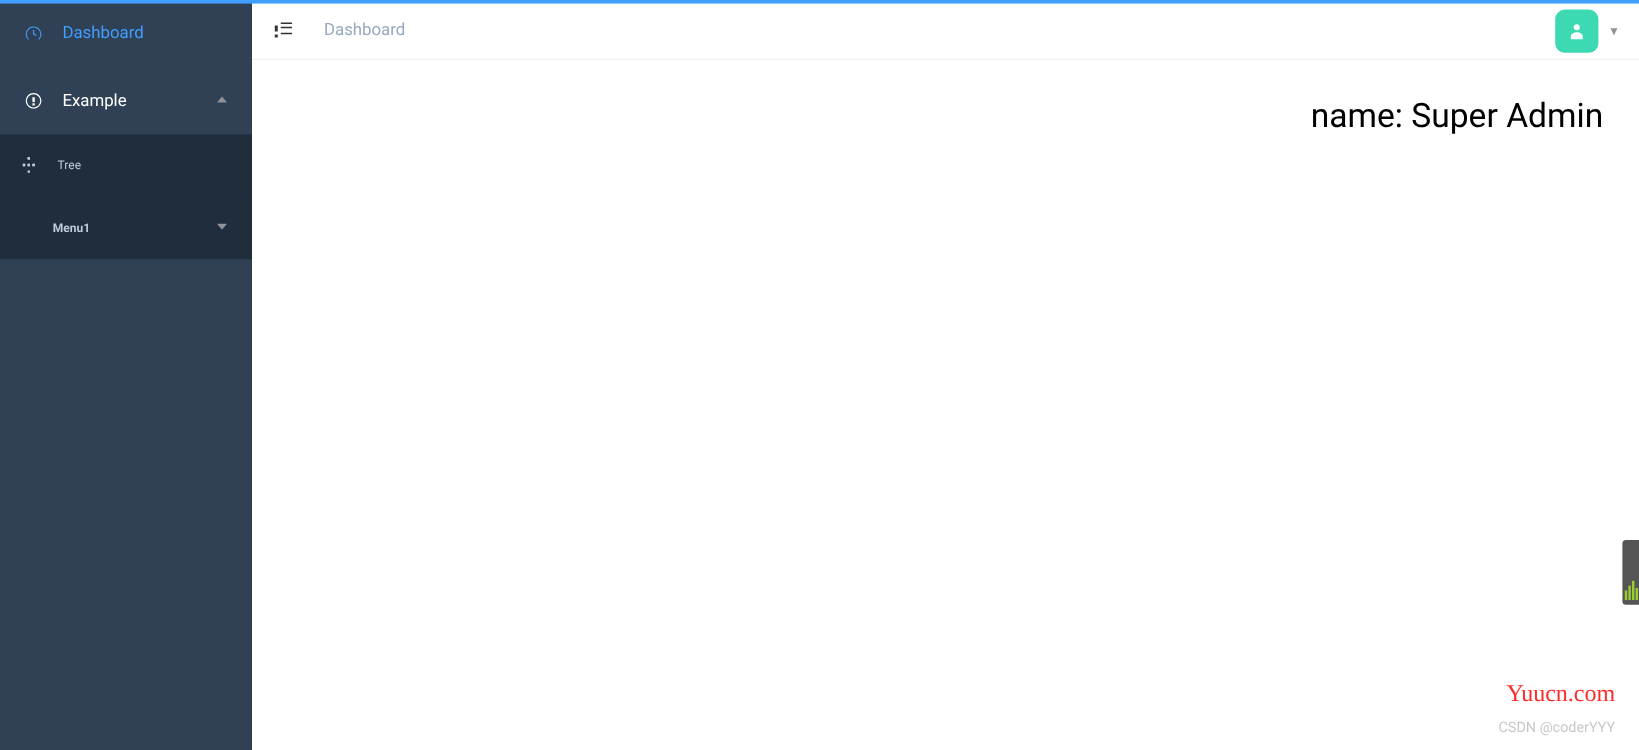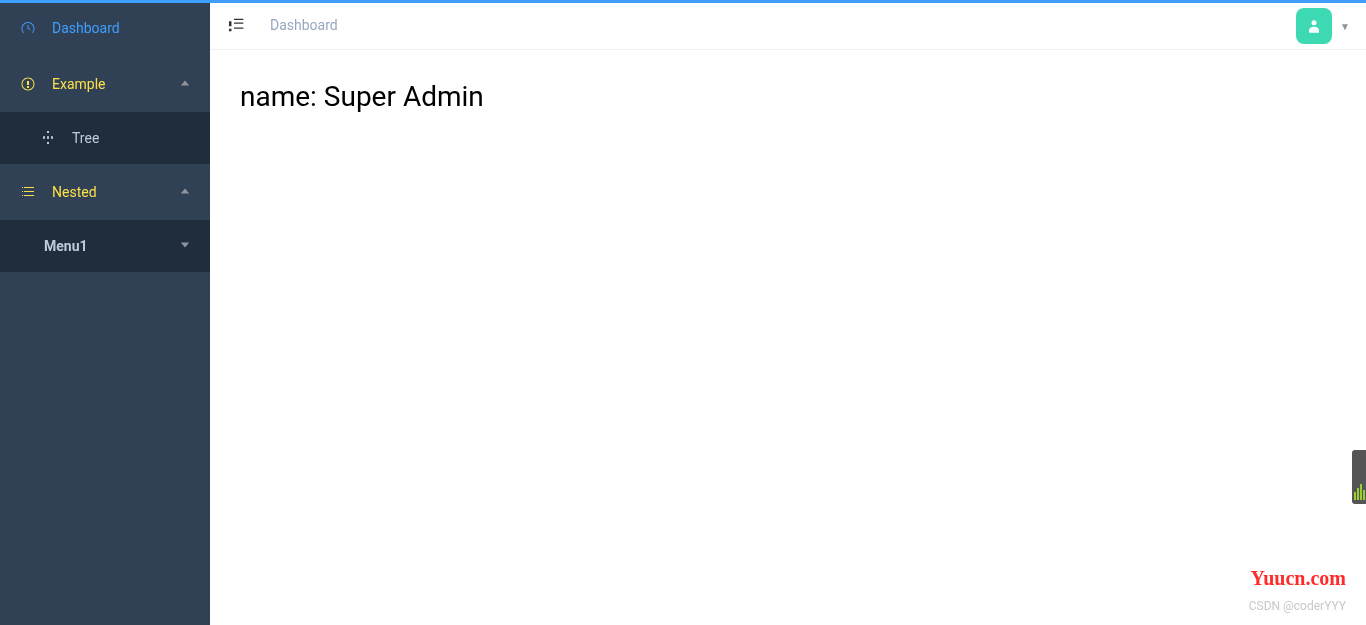--- a/index.html
+++ b/index.html
@@ -34,21 +34,21 @@
       width: 210px;
       background: #304156;
       height: 100%;
       flex-shrink: 0;
     }
     .sidebar-item {
       display: flex;
       align-items: center;
       height: 56px;
       padding: 0 20px;
-      color: #fde047;
+      color: #ffffff;
       cursor: pointer;
       font-size: 14px;
       position: relative;
     }
     .sidebar-item.active {
       color: #409eff;
     }
     .sidebar-item .icon {
       width: 16px;
       margin-right: 16px;
@@ -60,25 +60,25 @@
       flex: 1;
     }
     .sidebar-item .chevron {
       font-size: 12px;
       color: #909399;
     }
     .sidebar-subitem {
       display: flex;
       align-items: center;
       height: 52px;
-      padding: 0 20px 0 40px;
+      padding: 0 20px 0 16px;
       color: #bfcbd9;
       background: #1f2d3d;
       cursor: pointer;
-      font-size: 14px;
+      font-size: 10px;
       position: relative;
     }
     .sidebar-subitem .icon {
       width: 16px;
       margin-right: 16px;
       display: inline-flex;
       align-items: center;
       justify-content: center;
     }
     .sidebar-subitem .label {
@@ -138,34 +138,35 @@
     .avatar svg { width: 20px; height: 20px; }
     .dropdown-caret {
       color: #909399;
       font-size: 10px;
       cursor: pointer;
     }
     .app-main {
       flex: 1;
       padding: 30px 30px;
       position: relative;
+      text-align: right;
     }
     .main-text {
       font-size: 28px;
       font-weight: 400;
       color: #000;
     }
     .watermark1 {
       position: absolute;
       bottom: 35px;
       right: 20px;
       color: #ff2b2b;
       font-family: Georgia, 'Times New Roman', serif;
       font-size: 20px;
-      font-weight: bold;
+      font-weight: normal;
     }
     .watermark2 {
       position: absolute;
       bottom: 12px;
       right: 20px;
       color: #c8c8c8;
       font-size: 12px;
       margin-top: 20px;
     }
     .side-widget {
@@ -225,33 +226,20 @@
             <path d="M448 64h128v128H448zM192 416h128v128H192zm256 0h128v128H448zm256 0h128v128H704zM448 768h128v128H448zM512 192v96m0 256v96M256 480h512M512 320v96"></path>
             <rect x="448" y="64" width="128" height="128"></rect>
             <rect x="192" y="416" width="128" height="128"></rect>
             <rect x="448" y="416" width="128" height="128"></rect>
             <rect x="704" y="416" width="128" height="128"></rect>
           </svg>
       </span>
       <span class="label">Tree</span>
     </div>
 
-    <div class="sidebar-item">
-      <span class="icon">
-        <svg width="16" height="16" viewBox="0 0 1024 1024" fill="currentColor">
-            <path d="M128 192h64v64h-64zm128 0h640v64H256zm-128 256h64v64h-64zm128 0h640v64H256zm-128 256h64v64h-64zm128 0h640v64H256z"></path>
-          </svg>
-      </span>
-      <span class="label">Nested</span>
-      <span class="chevron">
-        <svg width="10" height="10" viewBox="0 0 12 12" fill="currentColor">
-            <path d="M6 3l5 6H1z"></path>
-          </svg>
-      </span>
-    </div>
 
     <div class="sidebar-subitem indent2">
       <span class="label">Menu1</span>
       <span class="chevron">
         <svg width="10" height="10" viewBox="0 0 12 12" fill="currentColor">
             <path d="M6 9L1 3h10z"></path>
           </svg>
       </span>
     </div>
 

